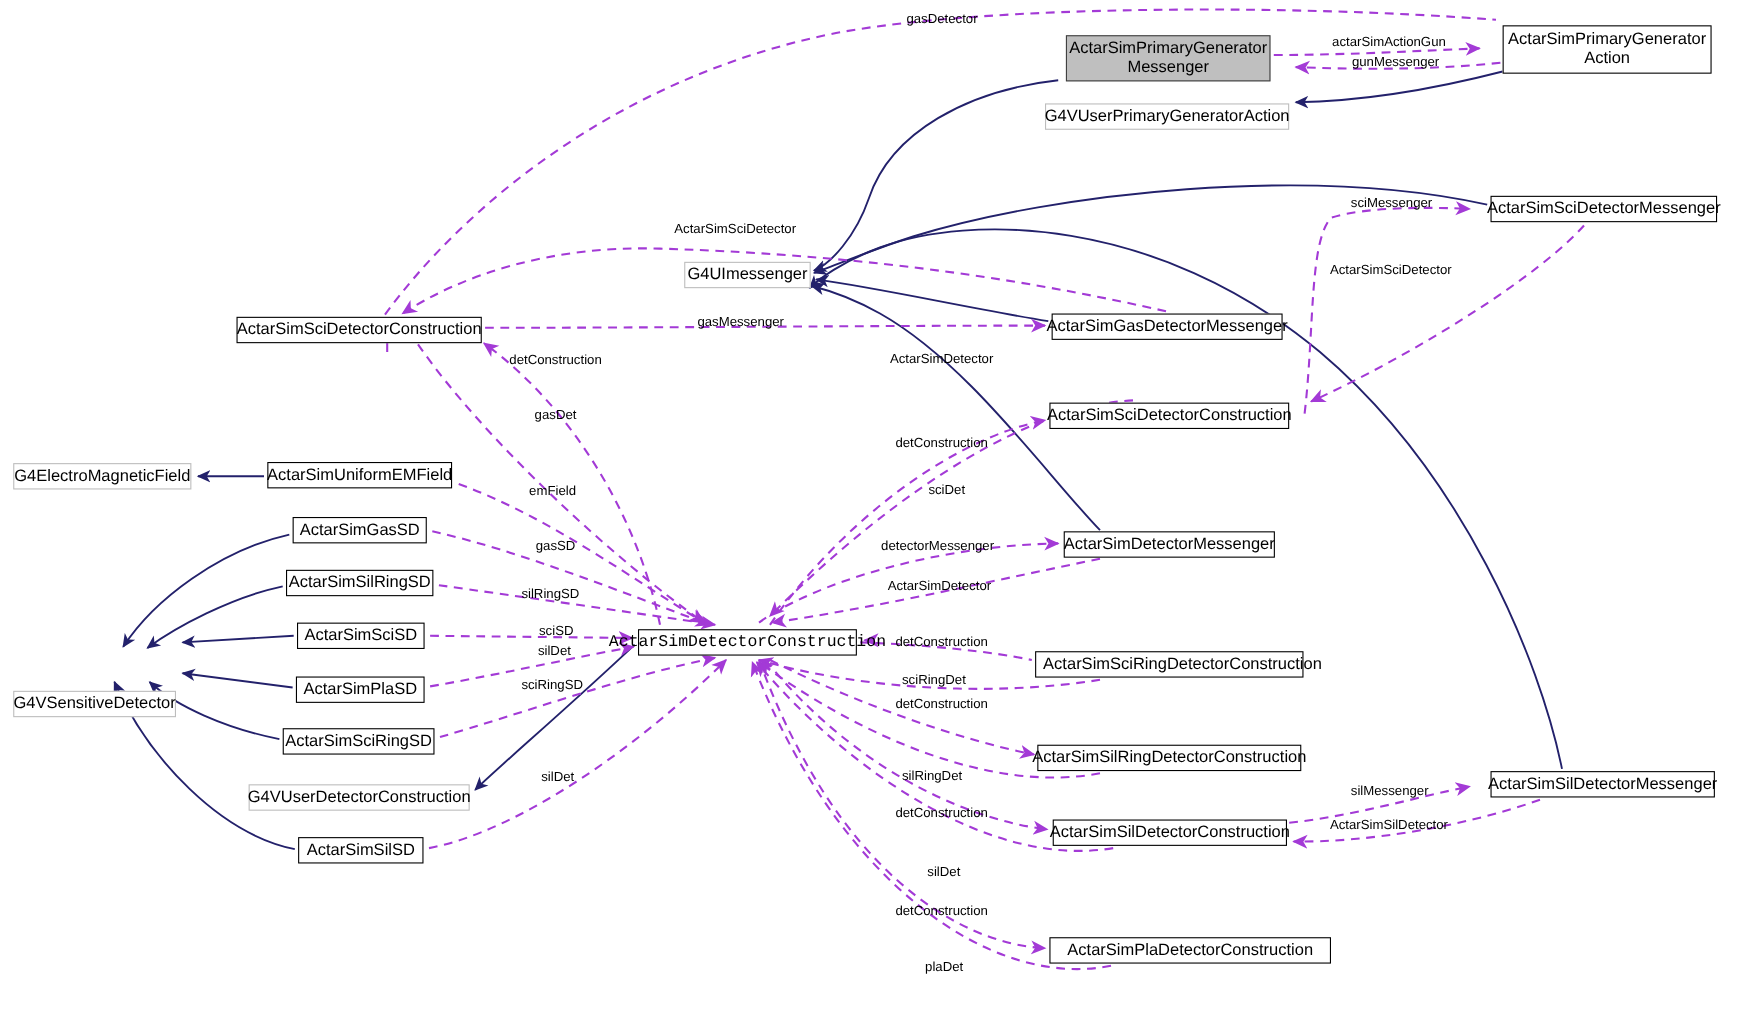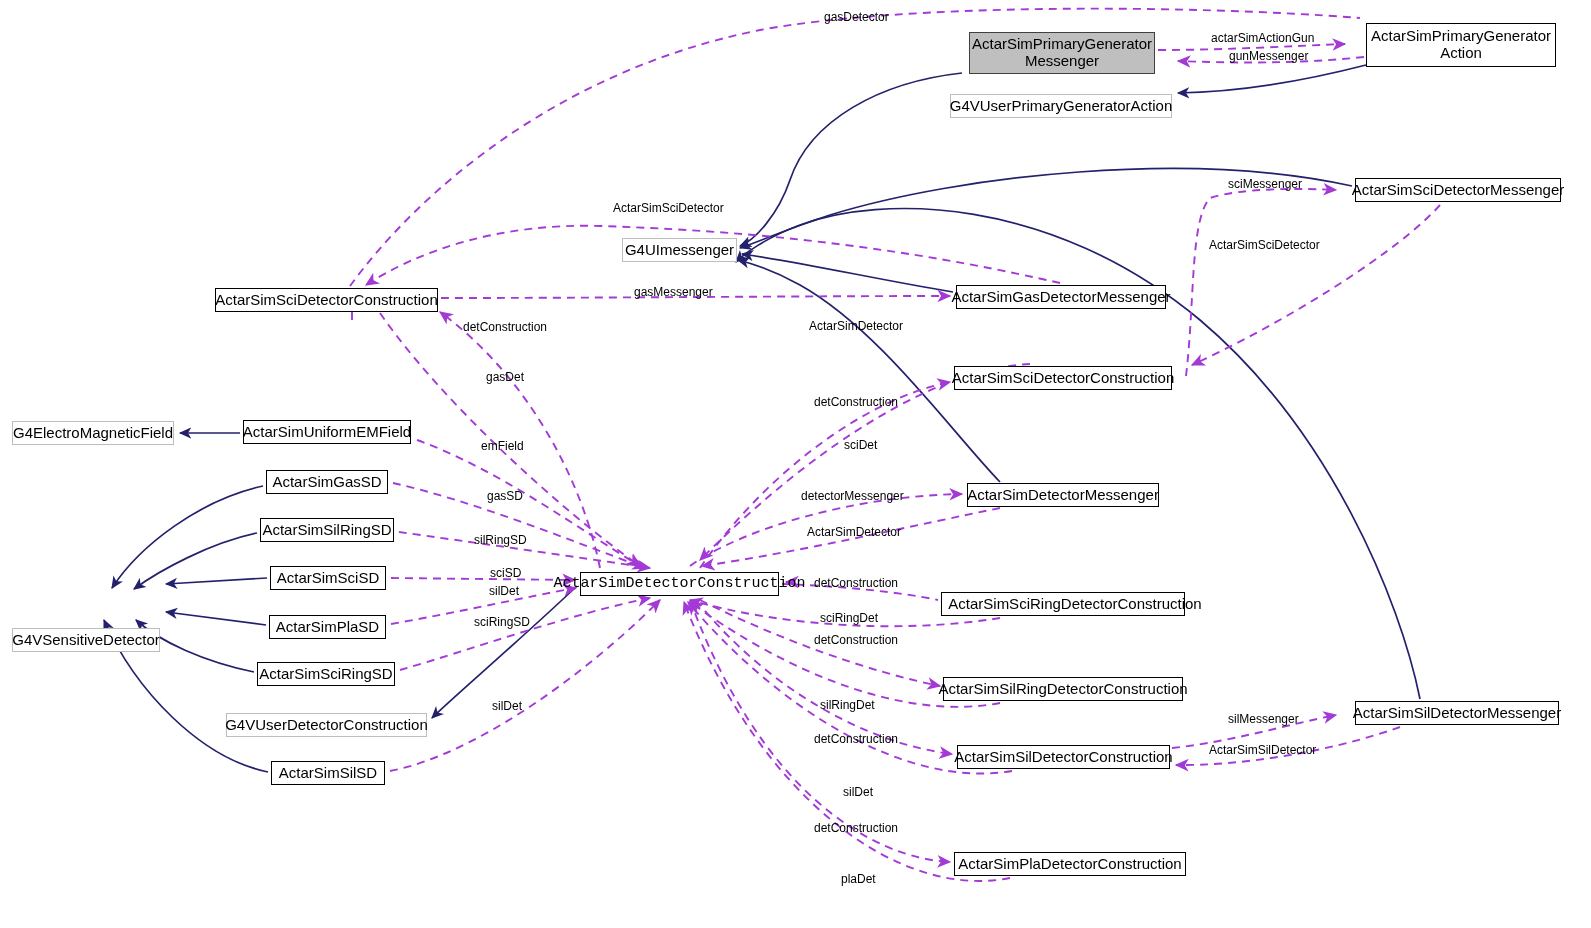--- a/index.html
+++ b/index.html
@@ -220,21 +220,21 @@
   <div class="node" style="left:943px; top:677px; width:240px; height:24px;">ActarSimSilRingDetectorConstruction</div>
 
   <div class="node plain" style="left:226px; top:713px; width:201px; height:24px;">G4VUserDetectorConstruction</div>
 
   <div class="node" style="left:1355px; top:701px; width:204px; height:24px;">ActarSimSilDetectorMessenger</div>
 
   <div class="node" style="left:957px; top:745px; width:213px; height:24px;">ActarSimSilDetectorConstruction</div>
 
   <div class="node" style="left:271px; top:761px; width:114px; height:24px;">ActarSimSilSD</div>
 
-  <div class="node" style="left:954px; top:852px; width:232px; height:24px;">ActarSimPlaDetectorConstruction</div>
+  <div class="node" style="left:954px; top:852px; width:256px; height:24px;">ActarSimPlaDetectorConstruction</div>
 
   <div class="edge-label" style="left:824px; top:10px;">gasDetector</div>
   <div class="edge-label" style="left:1211px; top:31px;">actarSimActionGun</div>
   <div class="edge-label" style="left:1229px; top:49px;">gunMessenger</div>
   <div class="edge-label" style="left:1228px; top:177px;">sciMessenger</div>
   <div class="edge-label" style="left:613px; top:201px;">ActarSimSciDetector</div>
   <div class="edge-label" style="left:1209px; top:238px;">ActarSimSciDetector</div>
   <div class="edge-label" style="left:634px; top:285px;">gasMessenger</div>
   <div class="edge-label" style="left:809px; top:319px;">ActarSimDetector</div>
   <div class="edge-label" style="left:463px; top:320px;">detConstruction</div>

